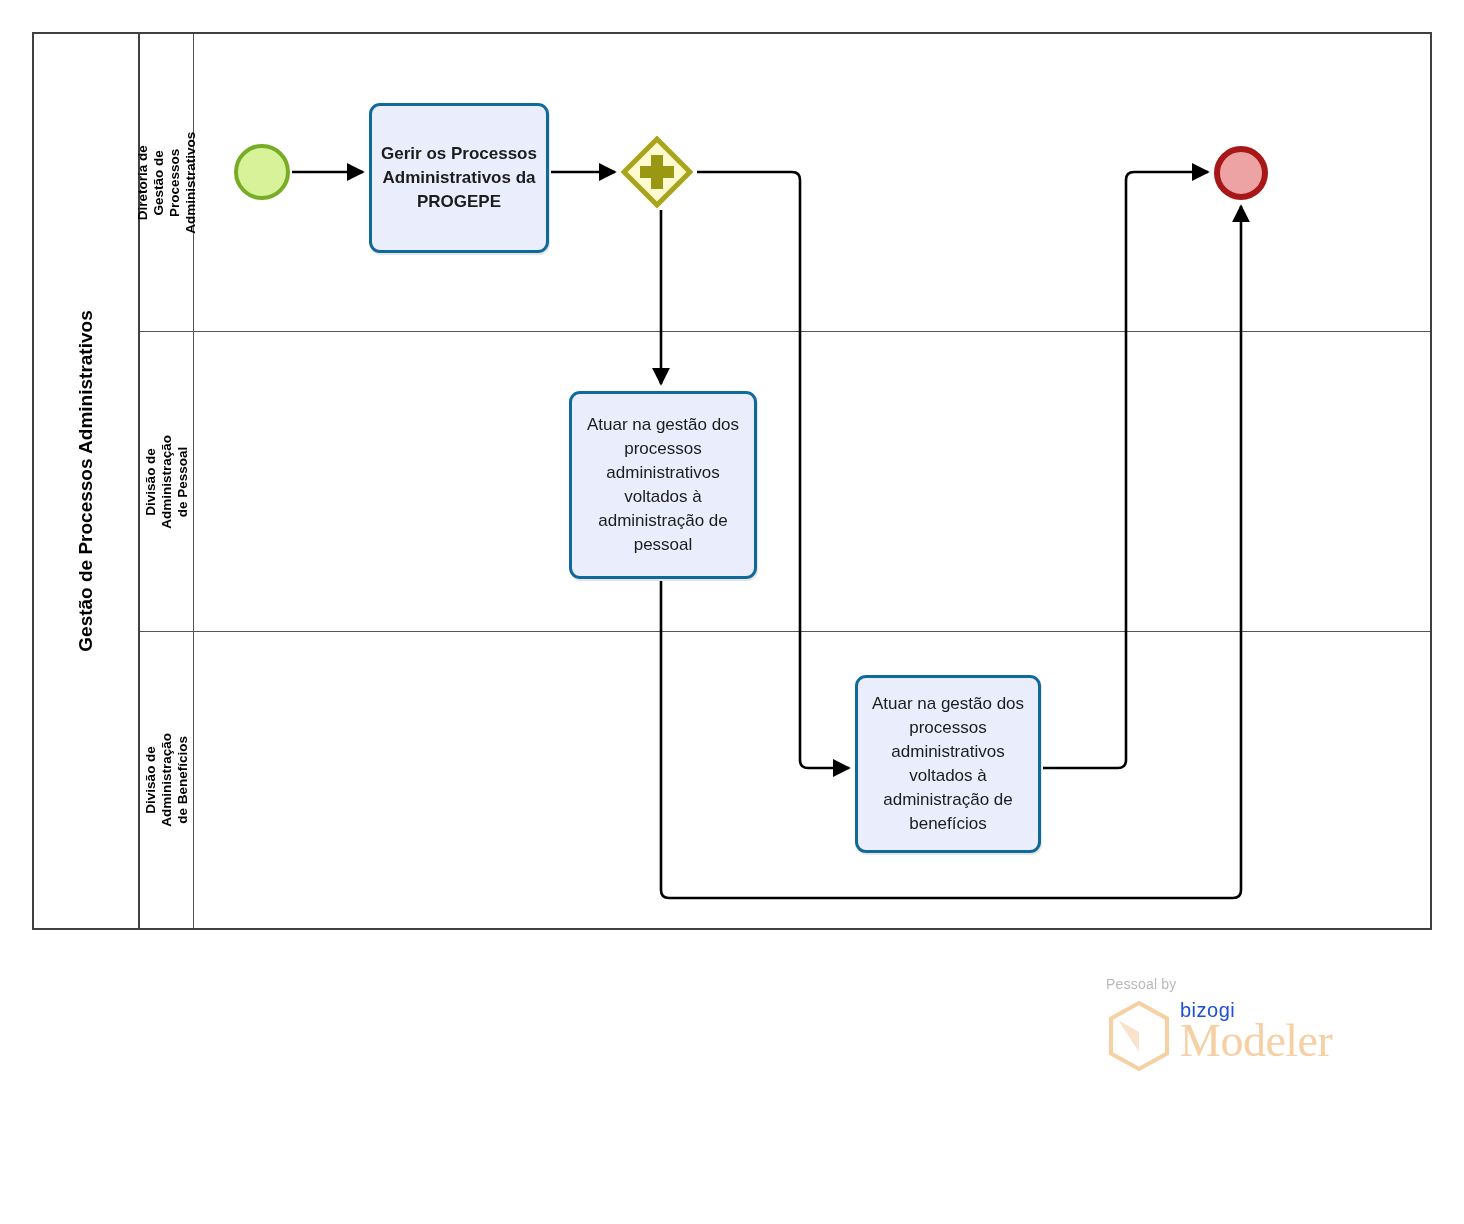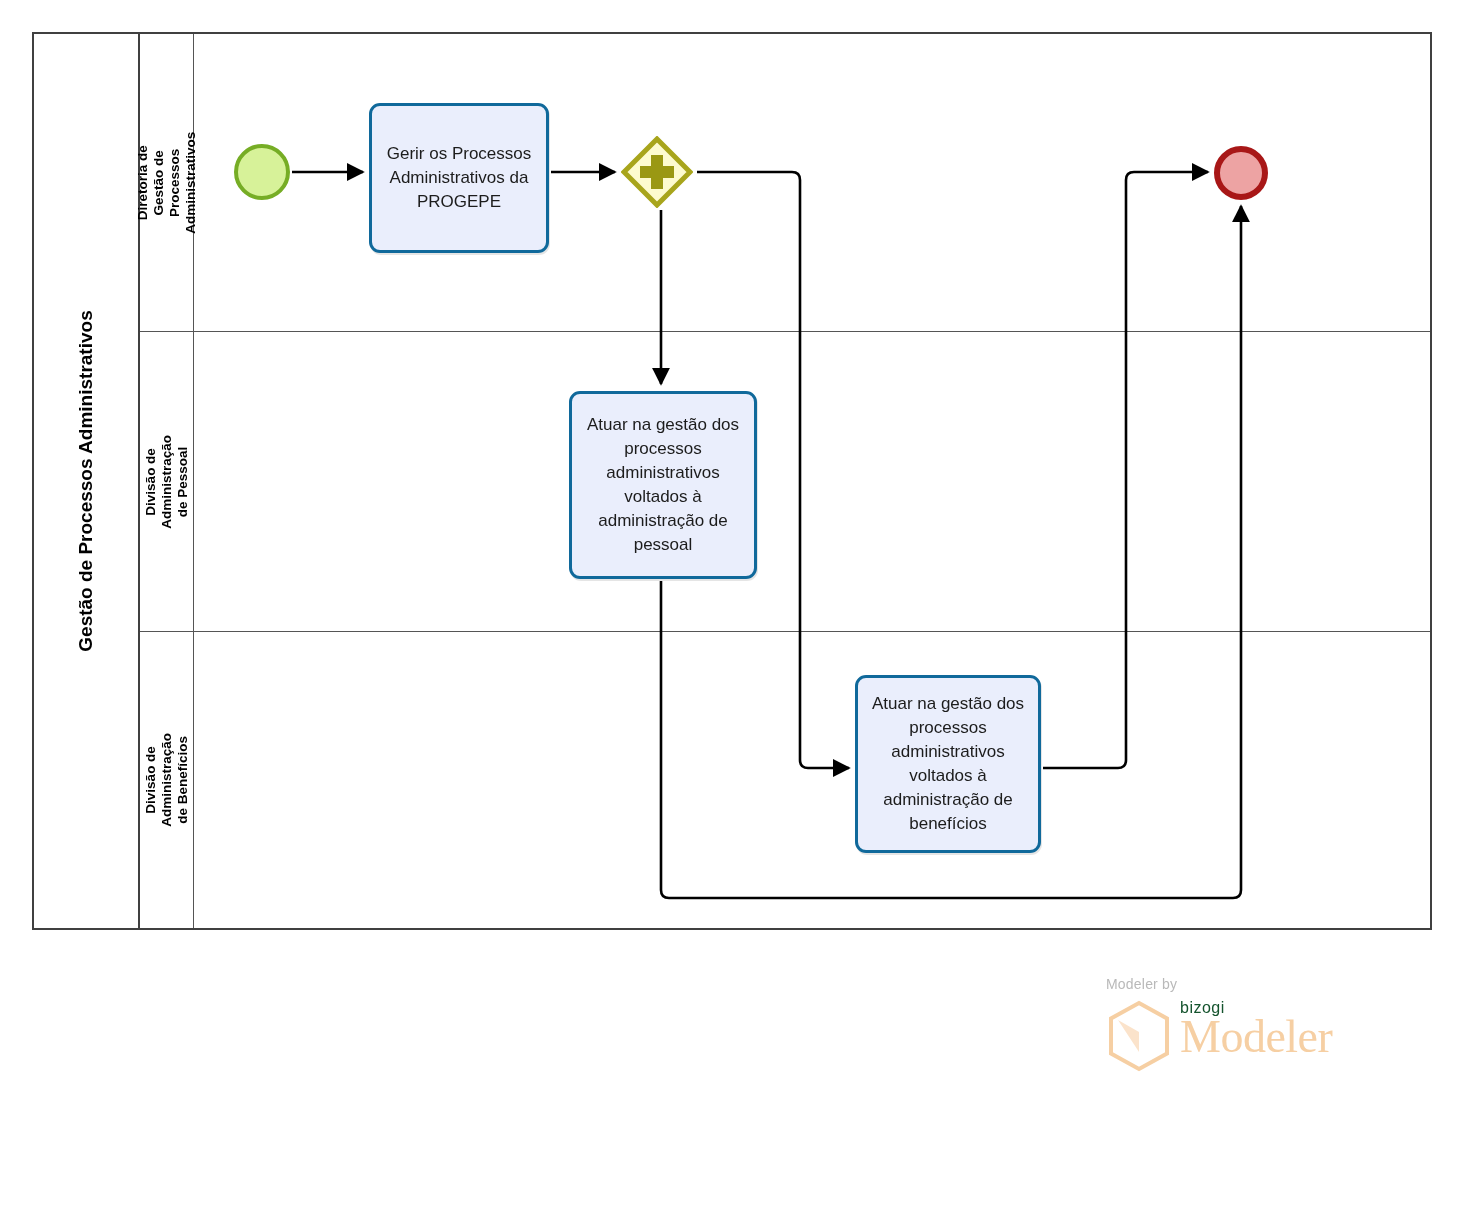--- a/index.html
+++ b/index.html
@@ -131,21 +131,21 @@
     display: flex;
     align-items: center;
     justify-content: center;
     text-align: center;
     color: #1c1c1c;
     font-size: 17px;
     line-height: 1.42;
     padding: 4px 6px;
     box-shadow: 1px 2px 0 rgba(0,0,0,0.10);
   }
-  .task-1 { left: 369px; top: 103px;  width: 180px; height: 150px; }
+  .task-1 { left: 369px; top: 103px;  width: 180px; height: 150px; font-weight: bold; }
   .task-2 { left: 569px; top: 391px;  width: 188px; height: 188px; }
   .task-3 { left: 855px; top: 675px;  width: 186px; height: 178px; }
 
   
   .gateway {
     position: absolute;
     left: 621px;
     top: 136px;
     width: 72px;
     height: 72px;
@@ -169,22 +169,22 @@
     align-items: flex-start;
   }
   .brand-mark { width: 66px; height: 72px; flex: 0 0 auto; }
   .brand-text {
     margin-left: 8px;
     display: flex;
     flex-direction: column;
     line-height: 1;
   }
   .brand-bizagi {
-    font-size: 16px;
-    color: #14532d;
+    font-size: 20px;
+    color: #1d4ed8;
     letter-spacing: 0.5px;
     margin-bottom: 1px;
   }
   .brand-modeler {
     font-size: 46px;
     color: #f6cfa3;
     letter-spacing: -0.5px;
     margin-top: -3px;
     font-family: Liberation Serif, serif;
   }
@@ -256,21 +256,21 @@
   <div class="task task-2">
     <span>Atuar na gestão dos processos administrativos voltados à administração de pessoal</span>
   </div>
 
   <div class="task task-3">
     <span>Atuar na gestão dos processos administrativos voltados à administração de benefícios</span>
   </div>
 
   <div class="event end-event"></div>
 
-  <div class="powered">Modeler by</div>
+  <div class="powered">Pessoal by</div>
 
   <div class="brand">
     <svg class="brand-mark" viewBox="0 0 66 72" xmlns="http://www.w3.org/2000/svg">
       <polygon points="33,3 61,18.5 61,53.5 33,69 5,53.5 5,18.5" fill="none" stroke="#f6cfa3" stroke-width="4"></polygon>
       <polygon points="12,20 33,32 33,52" fill="#fbe3cb"></polygon>
     </svg>
     <span class="brand-text">
       <span class="brand-bizagi">bizogi</span>
       <span class="brand-modeler">Modeler</span>
     </span>

